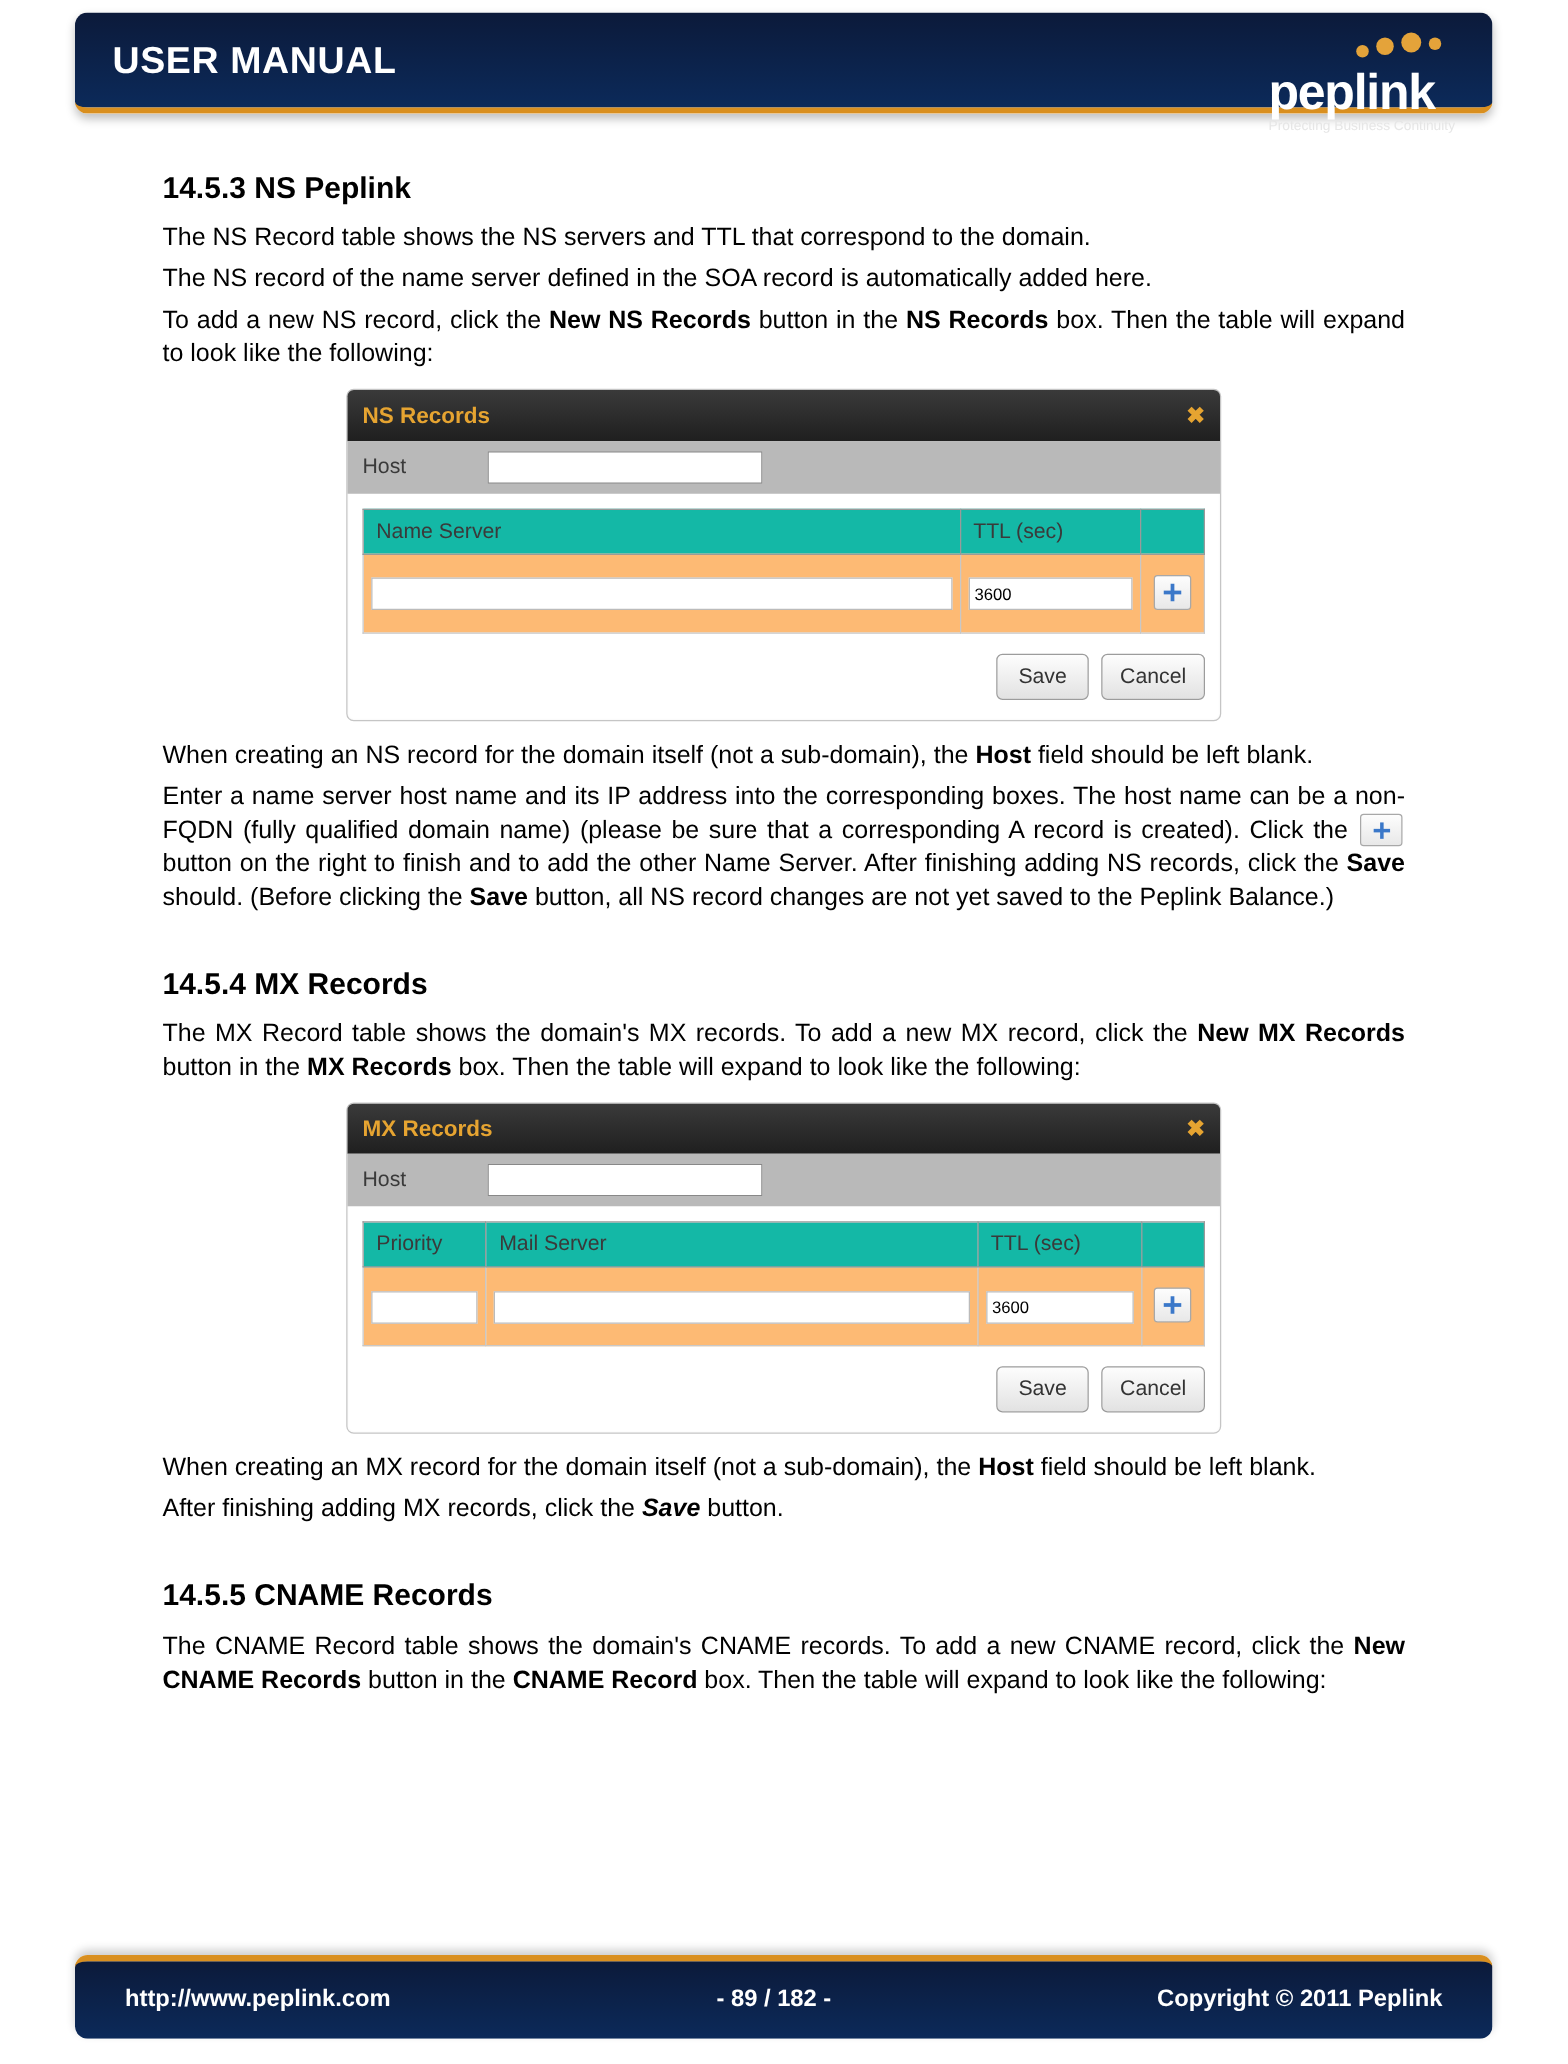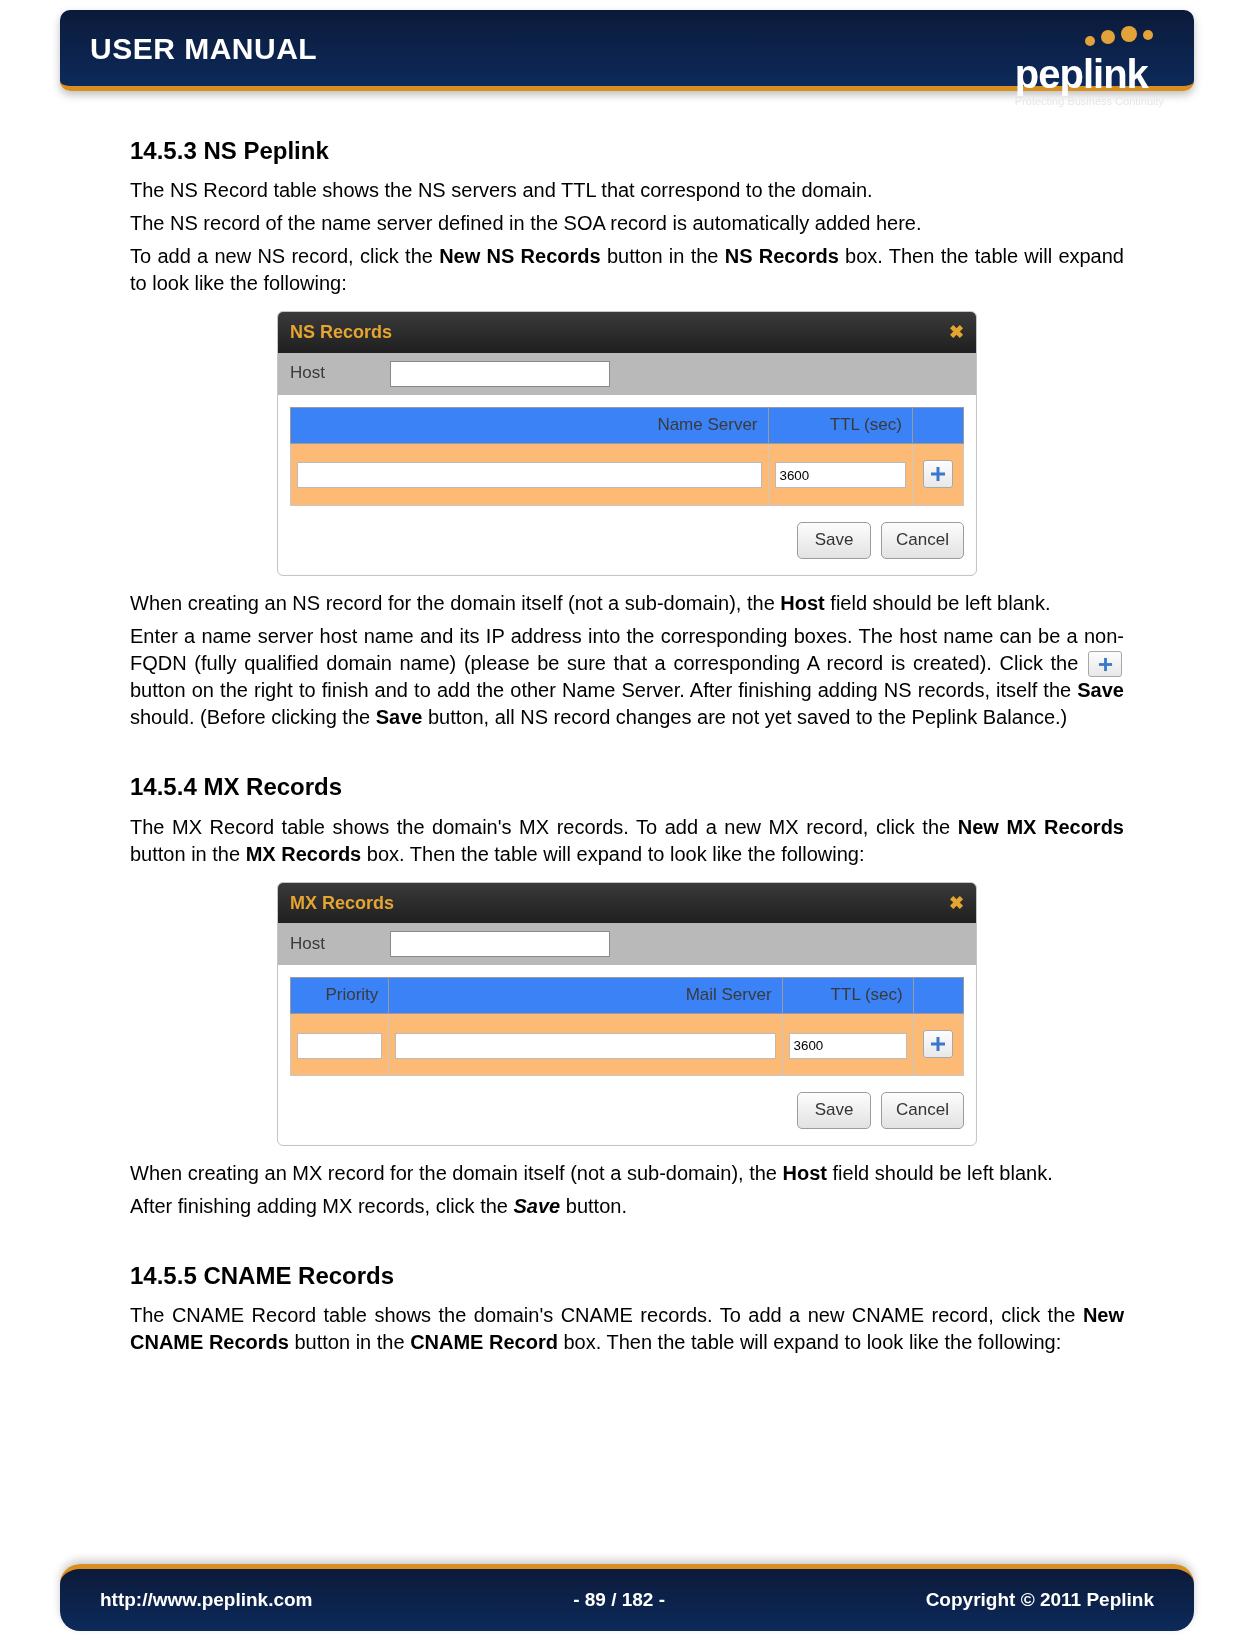--- a/index.html
+++ b/index.html
@@ -79,23 +79,23 @@
   .shot .grayrow .lbl { width: 80px; }
   .shot .grayrow input[type=text] {
     width: 220px; height: 26px;
     border: 1px solid #888; background: #fff;
   }
   .shot .pad { padding: 12px 12px 0 12px; }
   .shot table.grid {
     width: 100%; border-collapse: collapse;
   }
   .shot table.grid th {
-    background: #3b82f6; color:#3a3a3a;
+    background: #14b8a6; color:#3a3a3a;
     font-weight: normal; font-size: 17px;
-    text-align: right; padding: 6px 10px;
+    text-align: left; padding: 6px 10px;
     border: 1px solid #9a9a9a;
   }
   .shot table.grid td {
     border: 1px solid #c8c8c8;
     padding: 16px 6px;
     background: #fdba74;
   }
   .shot table.grid td input[type=text]{
     width: 100%; height: 26px; border: 1px solid #bbb; padding: 0 4px;
   }
@@ -125,21 +125,21 @@
     vertical-align: middle;
     margin: 0 2px;
   }
   .inlineplus svg { width:15px;height:15px; }
 
   .footerbar {
     position: absolute;
     left: 60px; right: 60px; bottom: 30px;
     background: linear-gradient(#0c1a3a,#0c2a5a);
     border-top: 5px solid #d98f1f;
-    border-radius: 20px;
+    border-radius: 10px;
     color:#fff; font-weight:bold; font-size:19px;
     padding: 20px 40px;
     display:flex; justify-content:space-between;
     box-shadow: 0 -4px 8px rgba(0,0,0,0.2);
   }
 </style>
 </head>
 <body>
 
 <div class="page">
@@ -207,21 +207,21 @@
 
     <p>
       <span>When creating an NS record for the domain itself (not a sub-domain), the </span><span class="bold">Host</span><span> field should be left blank.</span>
     </p>
     <p>
       <span>Enter a name server host name and its IP address into the corresponding boxes.  The host name can be a non-FQDN (fully qualified domain name) (please be sure that a corresponding A record is created).  Click the </span><span class="inlineplus">
           <svg viewBox="0 0 16 16">
             <rect x="6.5" y="1" width="3" height="14" fill="#3b78c9"></rect>
             <rect x="1" y="6.5" width="14" height="3" fill="#3b78c9"></rect>
           </svg>
-        </span><span> button on the right to finish and to add the other Name Server.  After finishing adding NS records, itself the </span><span class="bold">Save</span><span> should.  (Before clicking the </span><span class="bold">Save</span><span> button, all NS record changes are not yet saved to the Peplink Balance.)</span>
+        </span><span> button on the right to finish and to add the other Name Server.  After finishing adding NS records, click the </span><span class="bold">Save</span><span> should.  (Before clicking the </span><span class="bold">Save</span><span> button, all NS record changes are not yet saved to the Peplink Balance.)</span>
     </p>
 
     <h3 style="margin-top:40px">14.5.4 MX Records</h3>
     <p>
       <span>The MX Record table shows the domain's MX records. To add a new MX record, click the </span><span class="bold">New MX Records</span><span> button in the </span><span class="bold">MX Records</span><span> box.  Then the table will expand to look like the following:</span>
     </p>
 
     <div class="shot">
       <div class="titlebar">
         <span>MX Records</span>

